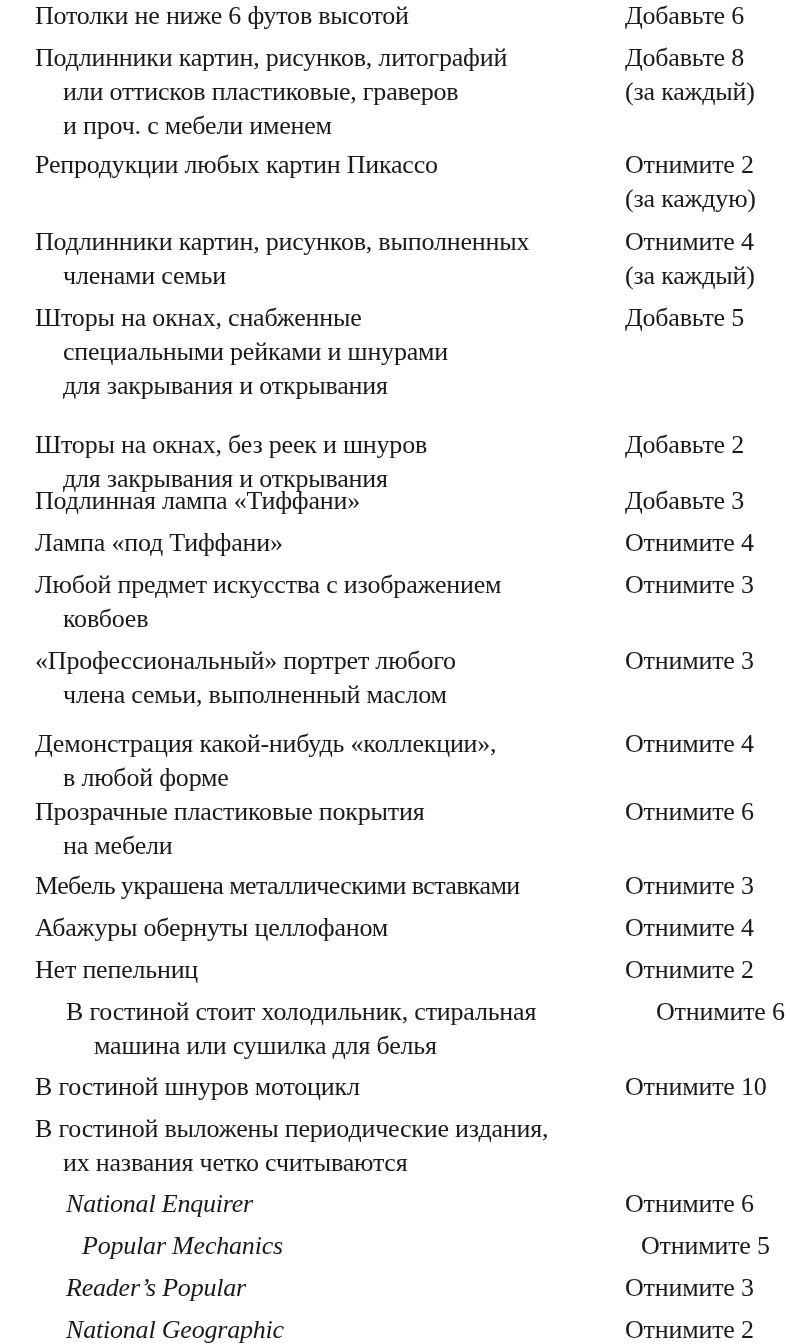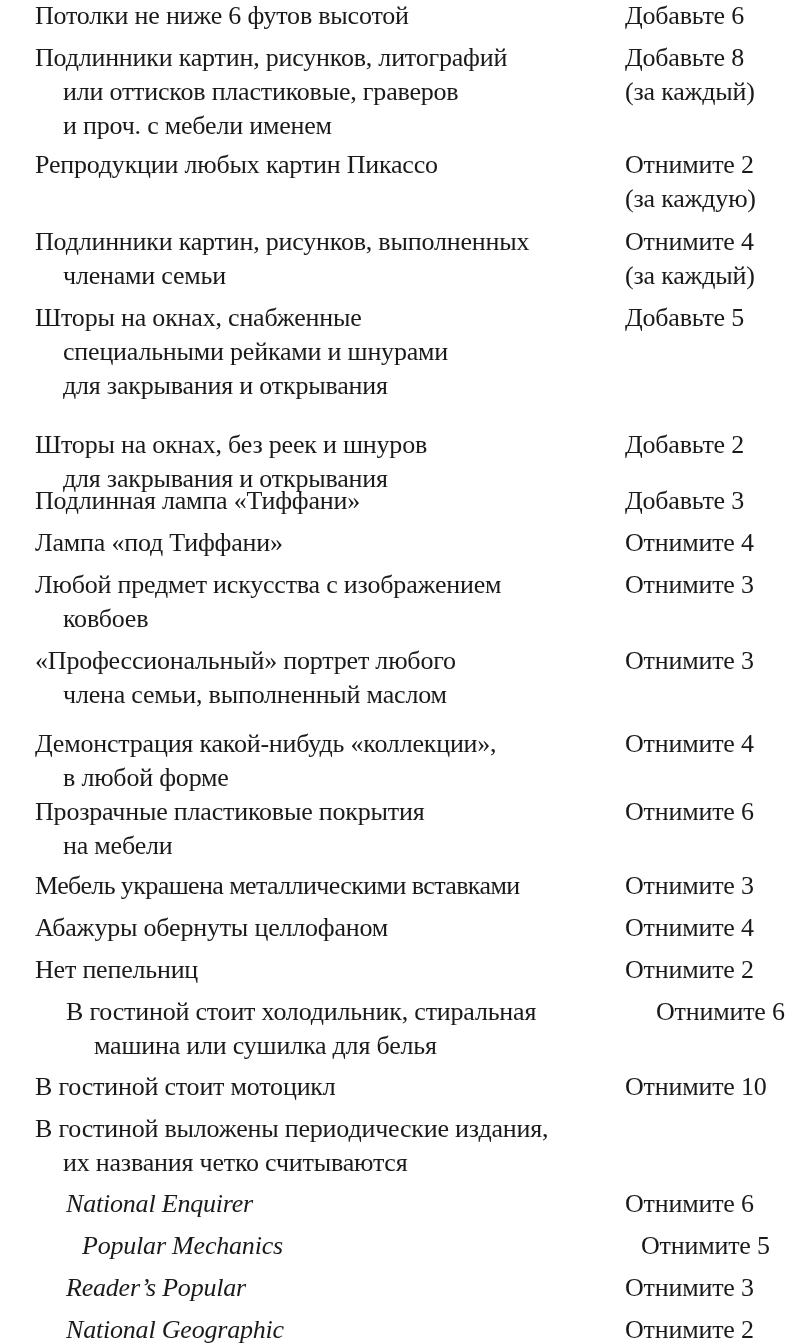--- a/index.html
+++ b/index.html
@@ -210,21 +210,21 @@
       <span class="line first">В гостиной стоит холодильник, стиральная</span>
       <span class="line indent">машина или сушилка для белья</span>
     </div>
     <div class="value">
       <span class="line">Отнимите 6</span>
     </div>
   </div>
 
   <div class="row" style="position:absolute;top:1070px;left:0;width:790px;">
     <div class="desc">
-      <span class="line first">В гостиной стоит мотоцикл</span>
+      <span class="line first">В гостиной шнуров мотоцикл</span>
     </div>
     <div class="value">
       <span class="line">Отнимите 10</span>
     </div>
   </div>
 
   <div class="row" style="position:absolute;top:1112px;left:0;width:790px;">
     <div class="desc" style="width:700px;">
       <span class="line first">В гостиной выложены периодические издания,</span>
       <span class="line indent">их названия четко считываются</span>

